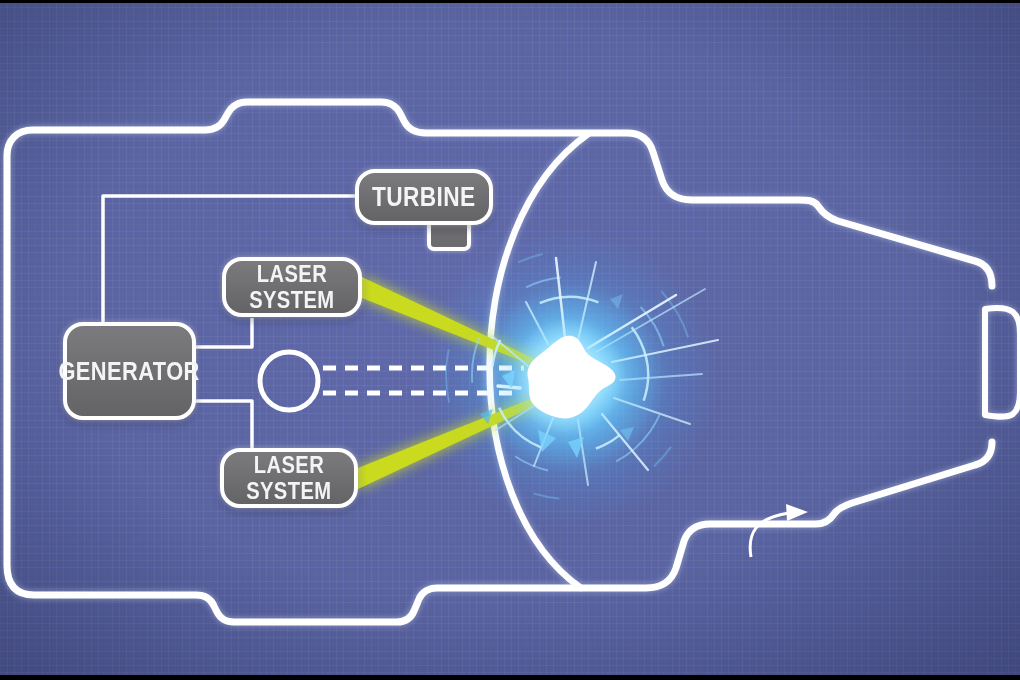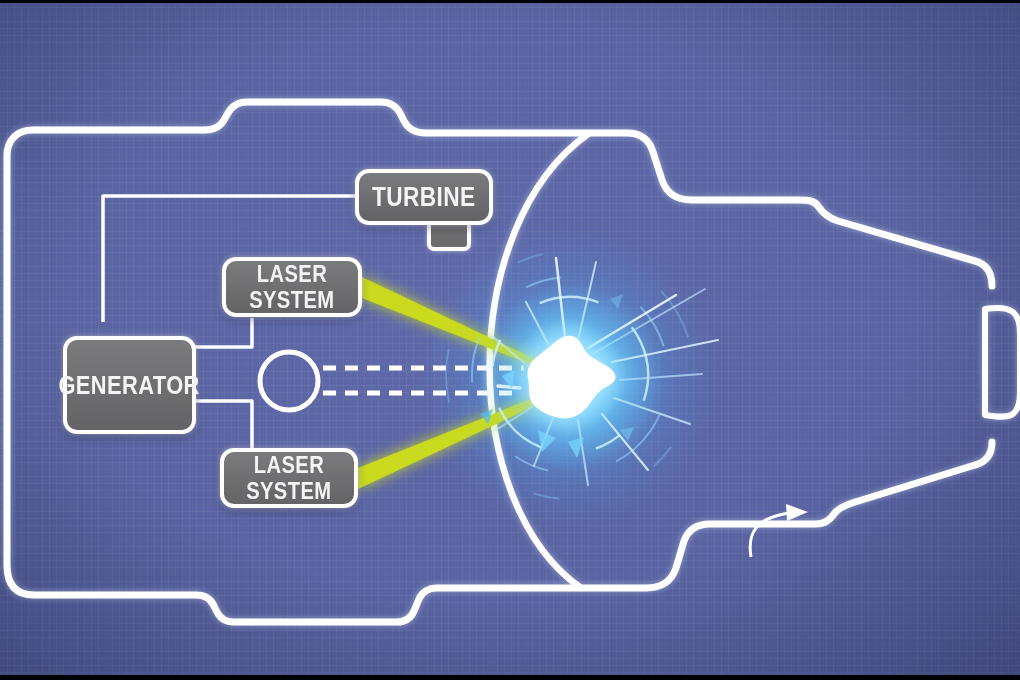--- a/index.html
+++ b/index.html
@@ -21,30 +21,30 @@
     background:radial-gradient(ellipse 760px 520px at 48% 46%, rgba(0,0,0,0) 55%, rgba(15,20,55,0.28) 100%);
   }
   svg.layer{position:absolute;left:0;top:0;z-index:3;}
   .letterbox{position:absolute;left:0;width:1020px;background:#000;z-index:20;}
   .letterbox.top{top:0;height:3px;}
   .letterbox.bottom{bottom:0;height:5px;}
 
   .box{
     position:absolute;box-sizing:border-box;z-index:6;
     background:linear-gradient(180deg,#7b7b7e 0%, #6e6e71 55%, #646467 100%);
-    border:4px solid #ffffff;border-radius:14px;
+    border:4px solid #ffffff;border-radius:20px;
     display:flex;align-items:center;justify-content:center;flex-direction:column;
     color:#f4f4f5;font-weight:bold;
     box-shadow:0 0 6px rgba(255,255,255,0.45), 0 3px 8px rgba(10,12,35,0.35);
     text-align:center;
   }
   .box .lbl{display:inline-block;transform:scaleX(0.84);letter-spacing:0.5px;white-space:nowrap;}
   #box-turbine{left:355px;top:169px;width:138px;height:56px;font-size:27px;}
   #box-laser-top{left:222px;top:257px;width:140px;height:60px;font-size:24px;line-height:26px;}
-  #box-generator{left:63px;top:336px;width:133px;height:98px;font-size:26px;}
+  #box-generator{left:63px;top:322px;width:133px;height:98px;font-size:26px;}
   #box-laser-bottom{left:220px;top:448px;width:138px;height:60px;font-size:24px;line-height:26px;}
   #turbine-tab{
     position:absolute;left:427px;top:218px;width:44px;height:33px;box-sizing:border-box;z-index:5;
     background:#6d6d70;border:4px solid #fff;border-top:none;border-radius:0 0 7px 7px;
     box-shadow:0 0 5px rgba(255,255,255,0.4);
   }
   #thruster-label{
     position:absolute;left:698px;top:560px;width:130px;z-index:7;
     color:#fff;font-size:23px;text-align:center;
     text-shadow:0 0 4px rgba(20,25,60,0.5);

